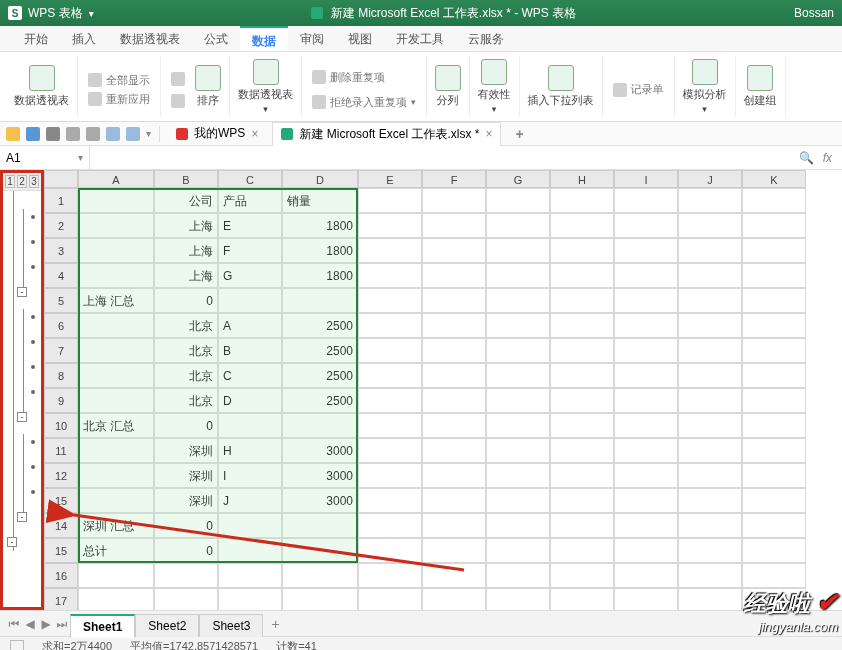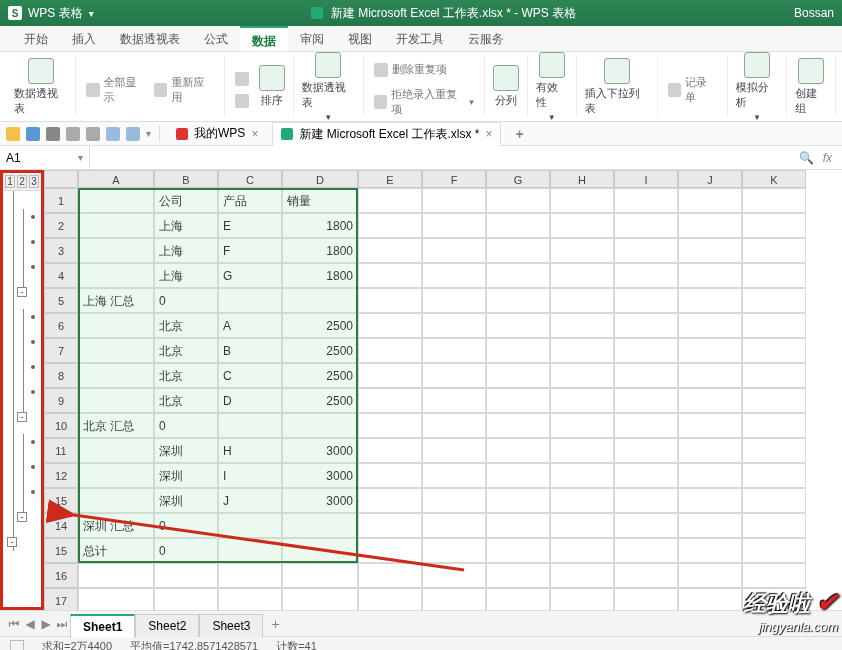--- a/index.html
+++ b/index.html
@@ -7,21 +7,21 @@
 
 .titlebar { height:26px; background:linear-gradient(#2d8655,#247648); color:#fff; display:flex; align-items:center; padding:0 8px; }
 .logo { width:14px; height:14px; background:#fff; color:#247648; font-weight:bold; display:inline-flex; align-items:center; justify-content:center; border-radius:2px; margin-right:6px; font-size:10px; }
 .titlebar .app-name { font-size:12px; }
 .titlebar .dd { margin-left:6px; font-size:10px; }
 .titlebar .center-title { flex:1; text-align:center; font-size:12px; }
 .titlebar .user { font-size:12px; }
 
 .menubar { height:26px; background:#f7f7f7; border-bottom:1px solid #e0e0e0; display:flex; padding-left:12px; }
 .tab { padding:0 12px; line-height:26px; color:#555; }
-.tab.active { background:#fff; color:#15803d; border-top:2px solid #2a7; font-weight:bold; }
+.tab.active { background:#fff; color:#3b82f6; border-top:2px solid #2a7; font-weight:bold; }
 
 .ribbon { height:70px; background:#fff; border-bottom:1px solid #dcdcdc; display:flex; padding:4px 6px; gap:0; }
 .rgrp { display:flex; flex-direction:column; align-items:center; padding:0 6px; border-right:1px solid #eee; justify-content:center; }
 .rbtn-big { display:flex; flex-direction:column; align-items:center; gap:2px; color:#444; padding:2px; }
 .rbtn-big .ic { width:26px; height:26px; border:1px solid #8a8; background:#e8f4ee; border-radius:3px; }
 .rbtn-big .ic.y { background:#fff3cc; border-color:#da3; }
 .rbtn-big span { font-size:11px; }
 .rbtn-sm { display:flex; align-items:center; gap:4px; color:#777; font-size:11px; padding:2px 4px; }
 .rbtn-sm .ic { width:14px; height:14px; background:#d0d0d0; border-radius:2px; }
 
@@ -59,21 +59,21 @@
 .rowhead { height:25px; border:1px solid #ccc; background:#e9e9e9; text-align:center; line-height:25px; font-size:11px; color:#444;}
 .rowhead.corner { height:18px; }
 .colheads { position:absolute; left:34px; top:0; height:18px; display:flex; }
 .colhead { width:64px; height:18px; border:1px solid #ccc; background:#e9e9e9; text-align:center; line-height:18px; font-size:11px; color:#444;}
 .colhead.w { width:76px; }
 .cells { position:absolute; left:34px; top:18px; }
 .row { display:flex; height:25px; }
 .cell { width:64px; height:25px; border:1px solid #d8d8d8; padding:0 4px; line-height:25px; font-size:12px; overflow:hidden; white-space:nowrap;}
 .cell.w { width:76px; }
 .cell.right { text-align:right; }
-.cell.center { text-align:left; }
+.cell.center { text-align:right; }
 .green-box { position:absolute; border:2px solid #2a7d3a; pointer-events:none; background:rgba(180,230,190,0.25);}
 .red-arrow { position:absolute; pointer-events:none; }
 
 .tabstrip { height:26px; border-top:1px solid #ddd; display:flex; align-items:center; padding:0 6px; gap:0; background:#f4f4f4;}
 .navbtn { width:16px; text-align:center; color:#888; }
 .sheet-tab { padding:0 12px; line-height:22px; border:1px solid #ccc; background:#eee; margin-top:4px; border-bottom:none; font-size:12px;}
 .sheet-tab.active { background:#fff; font-weight:bold; border-top:2px solid #2a7;}
 .sheet-add { padding:0 8px; color:#888; font-size:14px;}
 .status { height:20px; background:#f4f4f4; border-top:1px solid #ddd; display:flex; align-items:center; padding:0 10px; gap:18px; font-size:11px; color:#555;}
 
@@ -108,21 +108,21 @@
   <div class="tab">云服务</div>
 </div>
 
 <div class="ribbon">
   <div class="rgrp">
     <div class="rbtn-big">
         <div class="ic"></div>
         <span>数据透视表</span>
       </div>
   </div>
-  <div class="rgrp" style="flex-direction:row;align-items:center;padding-top:6px;gap:0">
+  <div class="rgrp" style="flex-direction:column;align-items:flex-end;padding-top:6px;gap:0">
     <div class="rbtn-sm">
         <div class="ic"></div>
         <span>全部显示</span>
       </div>
     <div class="rbtn-sm">
         <div class="ic"></div>
         <span>重新应用</span>
       </div>
   </div>
   <div class="rgrp" style="flex-direction:row;gap:4px">

